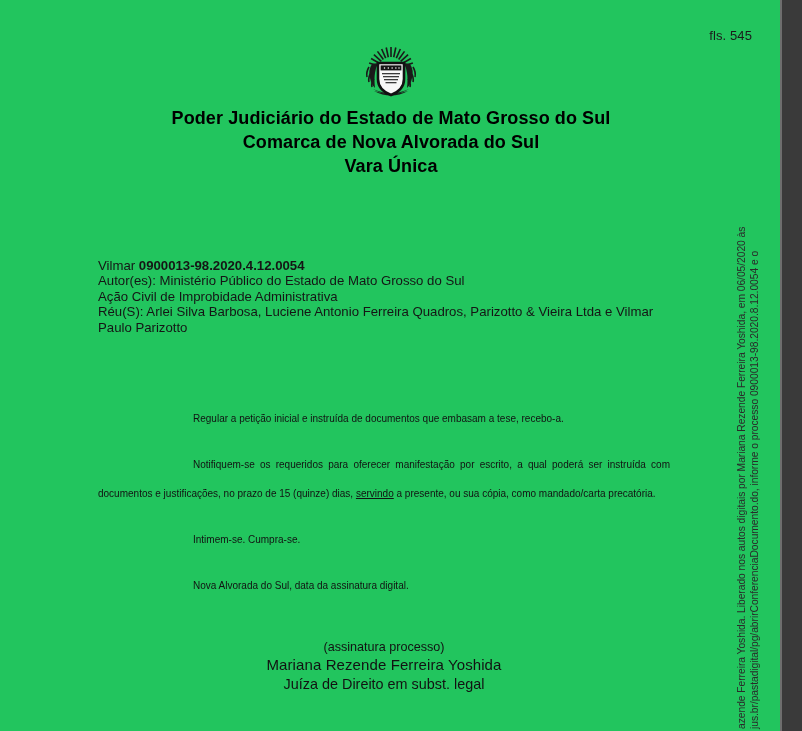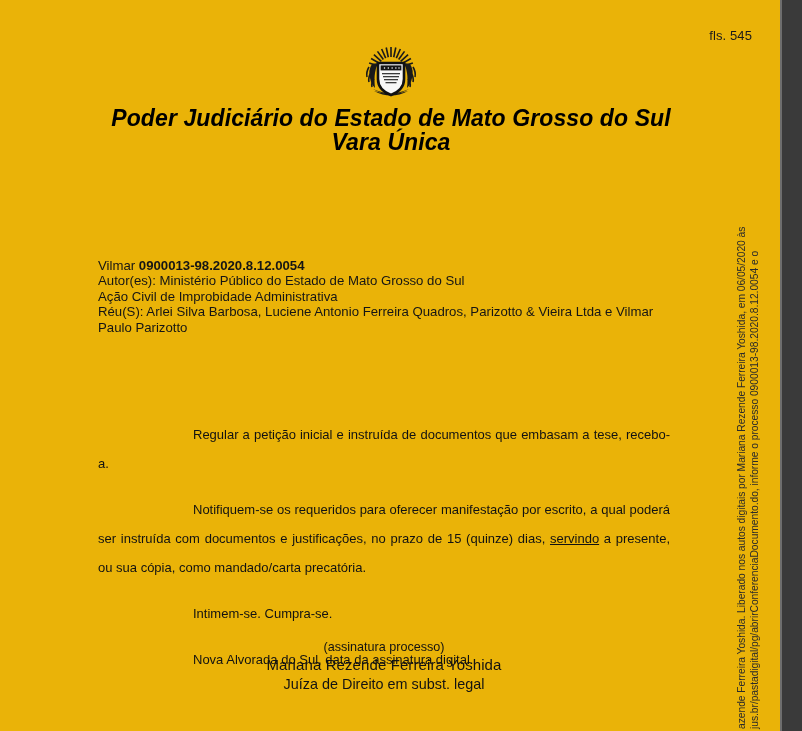--- a/index.html
+++ b/index.html
@@ -16,21 +16,21 @@
     position: relative;
   }
 
   
   #page {
     position: absolute;
     left: 0;
     top: 0;
     width: 782px;
     height: 731px;
-    background: #eab308;
+    background: #22c55e;
     box-sizing: border-box;
   }
   
   #page-edge {
     position: absolute;
     left: 782px;
     top: 0;
     width: 20px;
     height: 731px;
     background: #3a3a3a;
@@ -67,48 +67,47 @@
   
   #heading {
     position: absolute;
     left: 0;
     top: 106px;
     width: 782px;
     text-align: center;
   }
   #heading .hl {
     font-weight: bold;
-    font-size: 23px;
+    font-size: 18px;
     line-height: 24px;
     letter-spacing: 0.1px;
     color: #000;
     white-space: nowrap;
-    font-style: italic;
   }
 
   
   #case-block {
     position: absolute;
     left: 98px;
     top: 258px;
     width: 572px;
     font-size: 13.2px;
     line-height: 15.4px;
     color: #151515;
   }
   #case-block .line { white-space: normal; }
   #case-block b { font-weight: bold; }
 
   
   #body-text {
     position: absolute;
     left: 98px;
-    top: 420px;
+    top: 404px;
     width: 572px;
-    font-size: 13px;
+    font-size: 10px;
     color: #121212;
   }
   #body-text p {
     margin: 0 0 17px 0;
     text-align: justify;
     text-indent: 95px;
     line-height: 29px;
   }
   #body-text p.last { margin-bottom: 0; }
   #body-text u { }
@@ -214,25 +213,26 @@
         <rect x="20" y="27" width="18" height="1.3"></rect>
         <rect x="21" y="30" width="16" height="1.3"></rect>
         <rect x="22" y="33" width="14" height="1.3"></rect>
         <rect x="23.5" y="36" width="11" height="1.3"></rect>
       </g>
     </svg>
   </div>
 
   <div id="heading">
     <div class="hl">Poder Judiciário do Estado de Mato Grosso do Sul</div>
+    <div class="hl">Comarca de Nova Alvorada do Sul</div>
     <div class="hl">Vara Única</div>
   </div>
 
   <div id="case-block">
-    <div class="line"><span>Vilmar </span><b>0900013-98.2020.8.12.0054</b></div>
+    <div class="line"><span>Vilmar </span><b>0900013-98.2020.4.12.0054</b></div>
     <div class="line">Autor(es): Ministério Público do Estado de Mato Grosso do Sul</div>
     <div class="line">Ação Civil de Improbidade Administrativa</div>
     <div class="line">Réu(S): Arlei Silva Barbosa, Luciene Antonio Ferreira Quadros, Parizotto &amp; Vieira Ltda e Vilmar Paulo Parizotto</div>
   </div>
 
   <div id="body-text">
     <p>Regular a petição inicial e instruída de documentos que embasam a tese, recebo-a.</p>
     <p><span>Notifiquem-se os requeridos para oferecer manifestação por escrito, a qual poderá ser instruída com documentos e justificações, no prazo de 15 (quinze) dias, </span><u>servindo</u><span> a presente, ou sua cópia, como mandado/carta precatória.</span></p>
     <p>Intimem-se. Cumpra-se.</p>
     <p class="last">Nova Alvorada do Sul, data da assinatura digital.</p>

